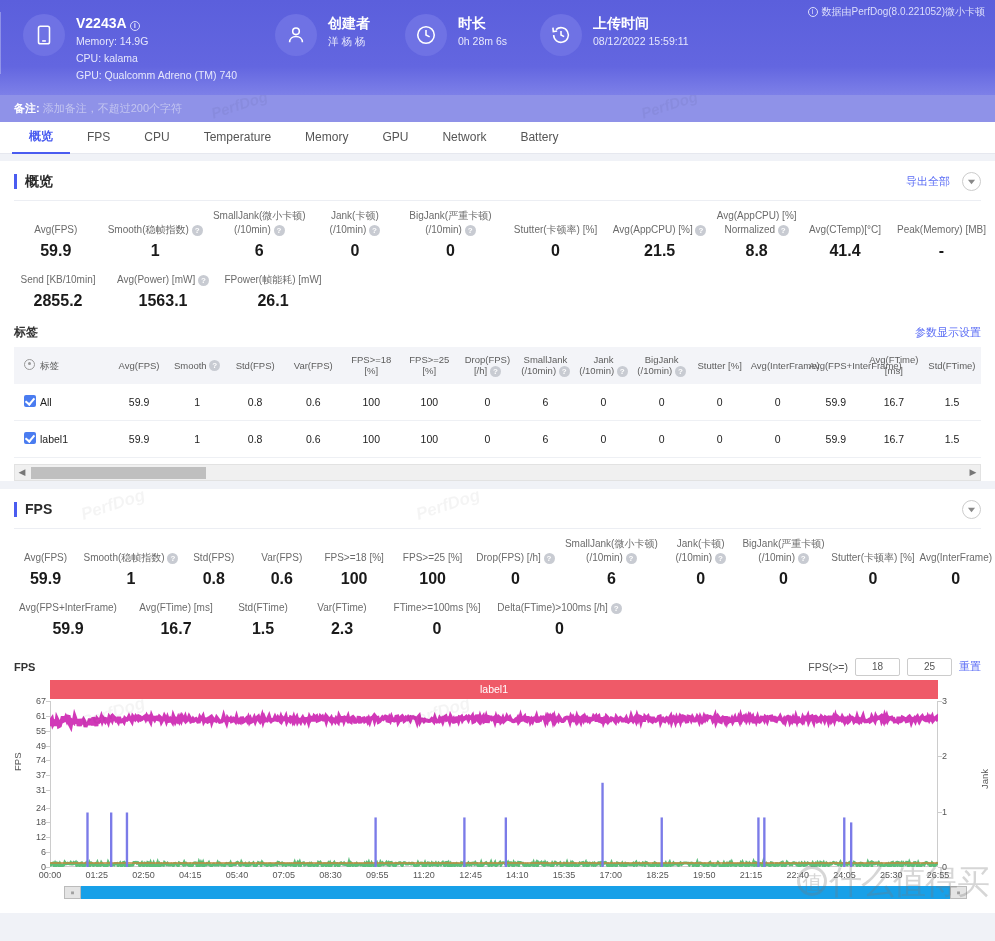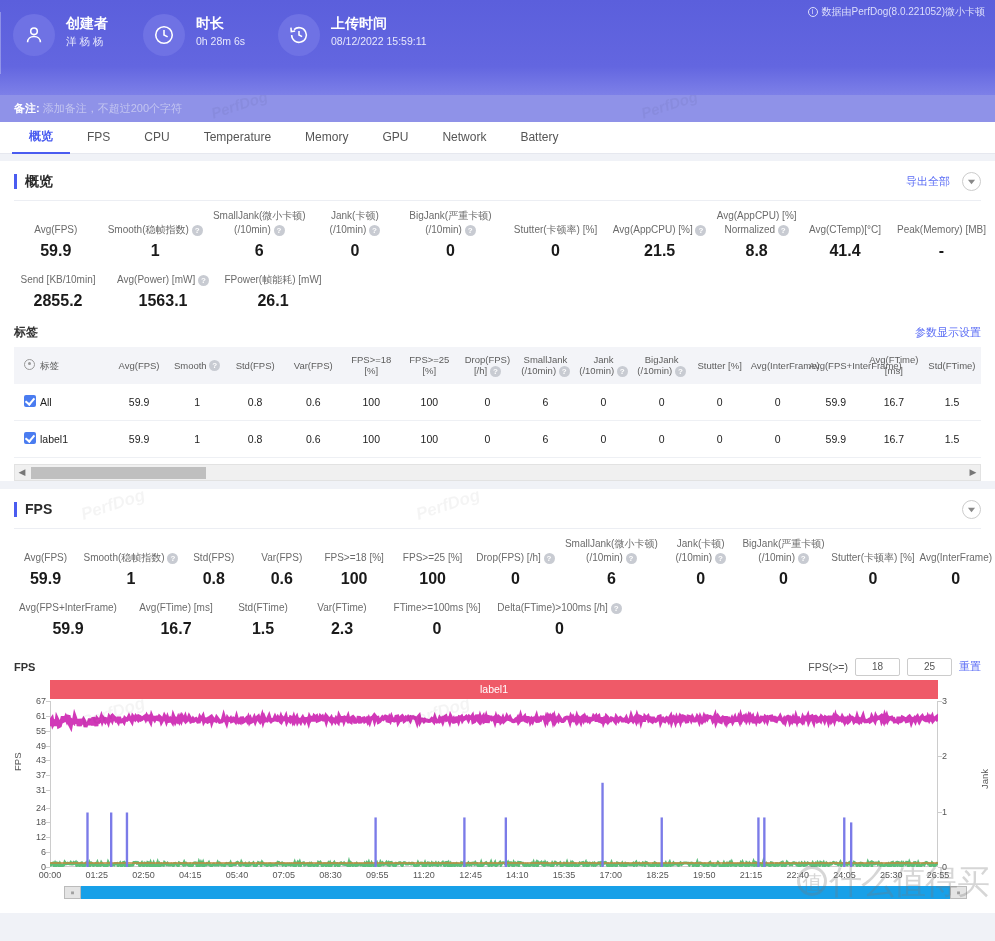--- a/index.html
+++ b/index.html
@@ -215,20 +215,37 @@
 </head>
 <body>
 
 <div class="page">
 
   <div class="header">
 
 
     <div class="hdr-sep"></div>
 
+    <div class="hdr-block b-dev">
+      <div class="hdr-circle">
+        <svg viewBox="0 0 24 24">
+            <rect x="6" y="2.5" width="12" height="19" rx="2"></rect>
+            <line x1="10" y1="18.5" x2="14" y2="18.5"></line>
+          </svg>
+      </div>
+      <div class="hdr-txt">
+        <div class="hdr-h">
+          <span>V2243A</span>
+          <span class="i-circle">i</span>
+        </div>
+        <div class="hdr-sub">Memory: 14.9G</div>
+        <div class="hdr-sub">CPU: kalama</div>
+        <div class="hdr-sub">GPU: Qualcomm Adreno (TM) 740</div>
+      </div>
+    </div>
 
     <div class="hdr-block b-creator">
       <div class="hdr-circle">
         <svg viewBox="0 0 24 24">
             <circle cx="12" cy="8" r="3.6"></circle>
             <path d="M5 20c0-4 3.2-6.4 7-6.4S19 16 19 20"></path>
           </svg>
       </div>
       <div class="hdr-txt">
         <div class="hdr-h">创建者</div>
@@ -680,21 +697,21 @@
           <span class="wm" style="left:30px;top:2px;">PerfDog</span>
           <span class="wm" style="left:355px;top:2px;">PerfDog</span>
         <span class="ytick" style="top: 0px;">67</span>
             <span class="tickmark" style="top: 0px;"></span>
             <span class="ytick" style="top: 14.8657px;">61</span>
             <span class="tickmark" style="top: 14.8657px;"></span>
             <span class="ytick" style="top: 29.7313px;">55</span>
             <span class="tickmark" style="top: 29.7313px;"></span>
             <span class="ytick" style="top: 44.597px;">49</span>
             <span class="tickmark" style="top: 44.597px;"></span>
-            <span class="ytick" style="top: 59.4627px;">43</span>
+            <span class="ytick" style="top: 59.4627px;">74</span>
             <span class="tickmark" style="top: 59.4627px;"></span>
             <span class="ytick" style="top: 74.3284px;">37</span>
             <span class="tickmark" style="top: 74.3284px;"></span>
             <span class="ytick" style="top: 89.194px;">31</span>
             <span class="tickmark" style="top: 89.194px;"></span>
             <span class="ytick" style="top: 106.537px;">24</span>
             <span class="tickmark" style="top: 106.537px;"></span>
             <span class="ytick" style="top: 121.403px;">18</span>
             <span class="tickmark" style="top: 121.403px;"></span>
             <span class="ytick" style="top: 136.269px;">12</span>

